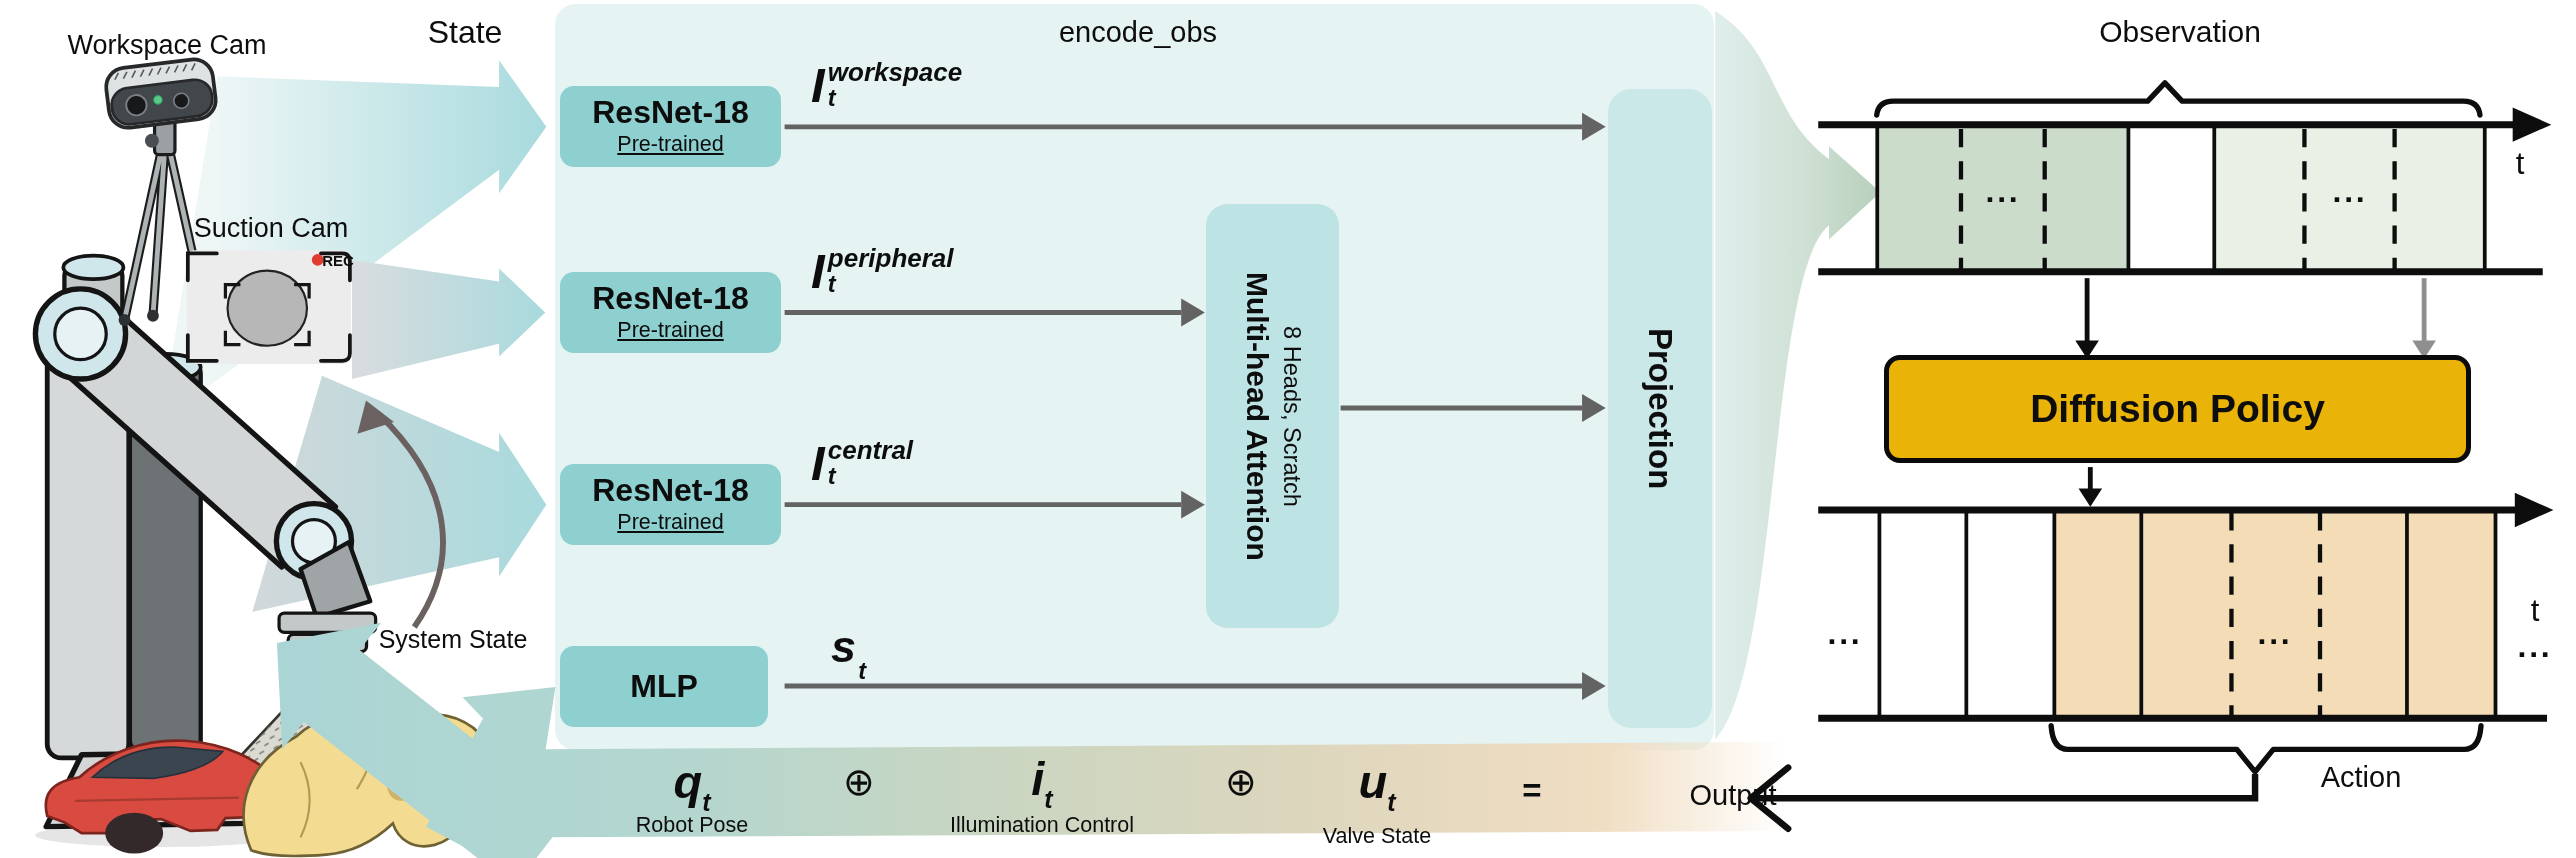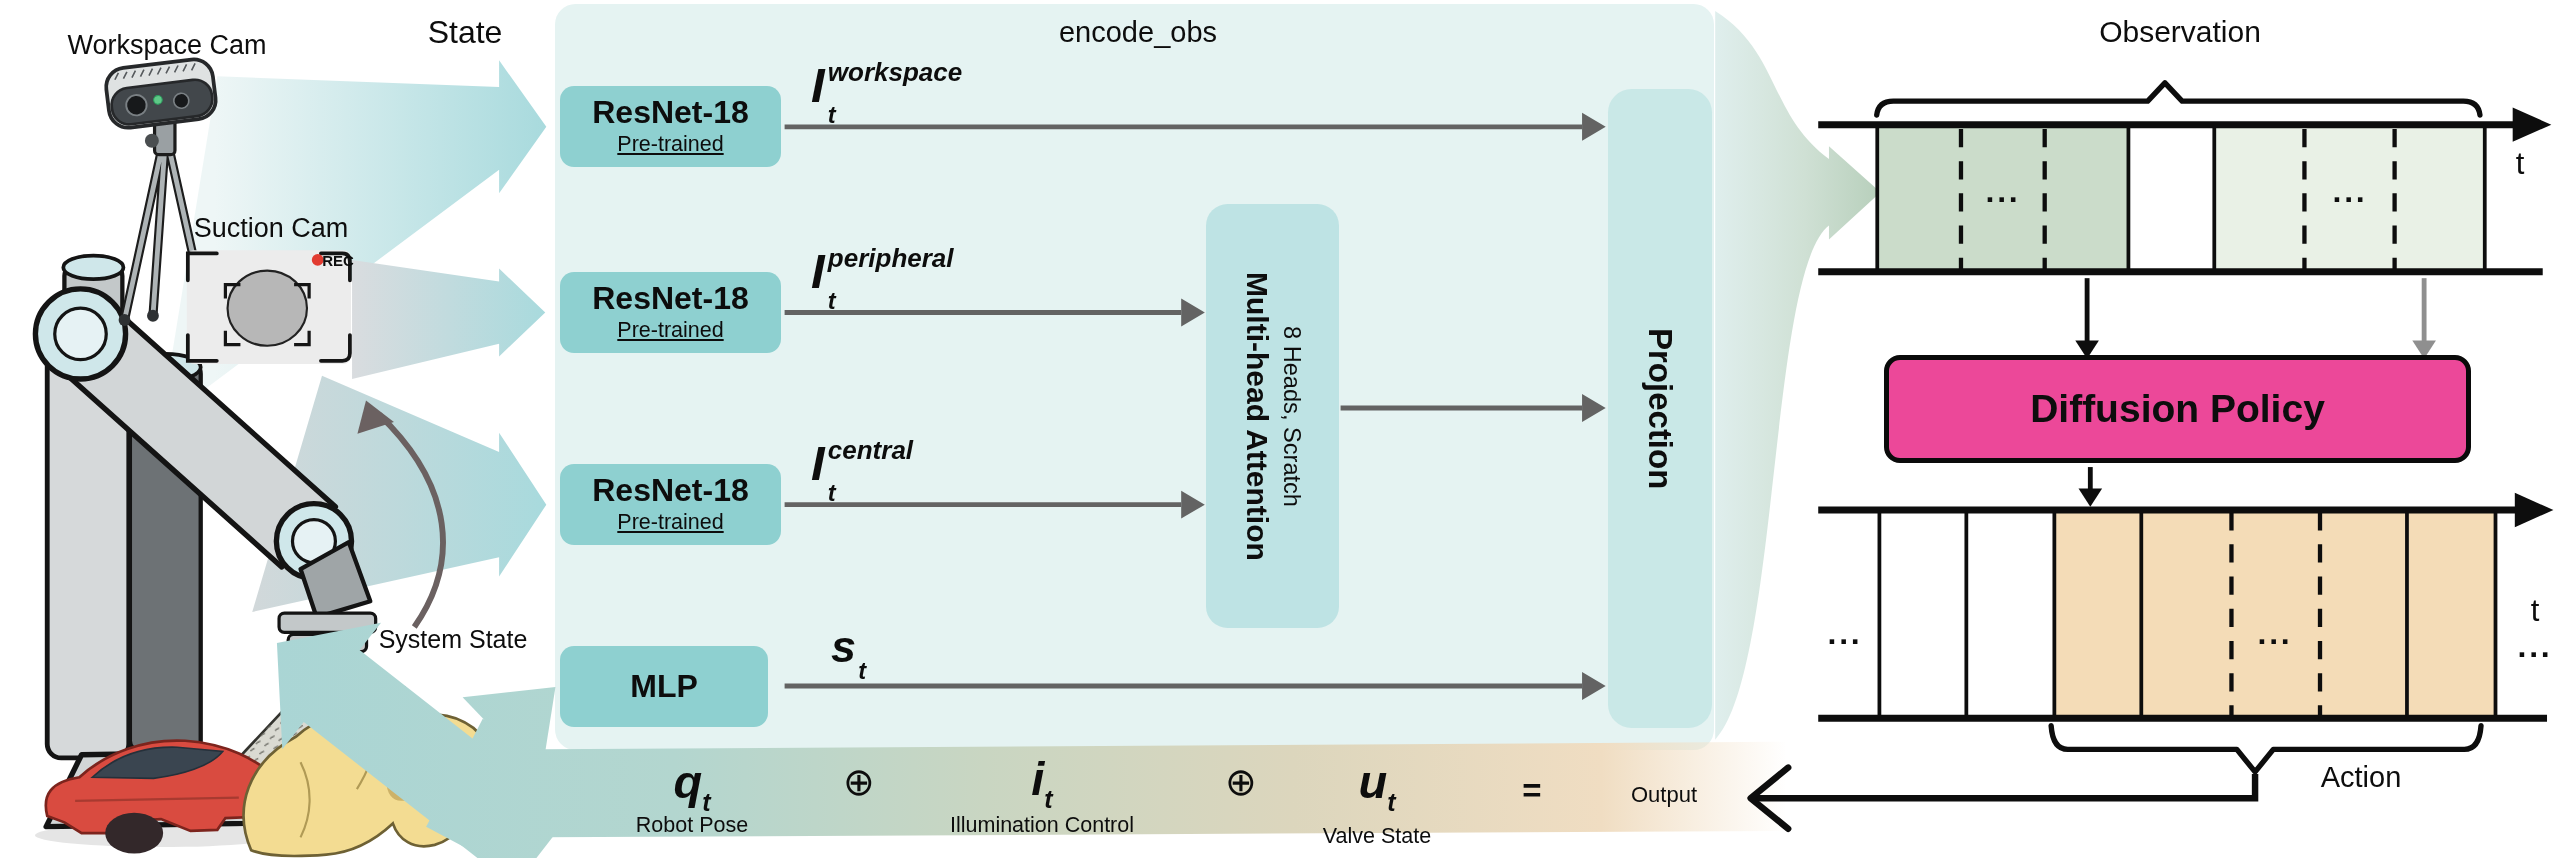--- a/index.html
+++ b/index.html
@@ -16,27 +16,27 @@
           align-items:center;justify-content:center;z-index:3;}
   .encbox .t1{font-size:32px;font-weight:bold;line-height:1.05;}
   .encbox .t2{font-size:21.5px;margin-top:3.2px;text-decoration:underline;}
   .vbox{position:absolute;display:flex;align-items:center;justify-content:center;z-index:3;border-radius:21.5px;}
   #mha{left:1206px;top:204px;width:133px;height:424px;background:#bee3e4;}
   #proj{left:1608px;top:89px;width:104px;height:639px;background:#c9e8e7;border-radius:23.6px;}
   .vtxt{writing-mode:vertical-rl;text-orientation:mixed;}
   #mha .vtitle{font-size:30px;font-weight:bold;}
   #mha .vsub{font-size:23.6px;margin-left:3.2px;}
   #proj .vtitle{font-size:33px;font-weight:bold;}
-  #dp{position:absolute;left:1884px;top:355px;width:587px;height:108px;background:#ec4899;
+  #dp{position:absolute;left:1884px;top:355px;width:587px;height:108px;background:#eab308;
       border:5.4px solid #0a0a0a;border-radius:16px;display:flex;align-items:center;justify-content:center;
       box-sizing:border-box;font-size:39px;font-weight:bold;z-index:3;}
   
   .ml{position:absolute;display:flex;align-items:flex-start;z-index:3;}
   .ibase{font-size:49px;font-weight:bold;font-style:italic;line-height:0.9;}
-  .istack{display:flex;flex-direction:column;margin-left:3.2px;margin-top:-4.3px;gap:17px;}
+  .istack{display:flex;flex-direction:column;margin-left:3.2px;margin-top:-4.3px;}
   .isup{font-size:26px;font-weight:bold;font-style:italic;line-height:1;}
   .isub{font-size:23.6px;font-weight:bold;font-style:italic;line-height:1;margin-top:2.1px;}
   .term{position:absolute;transform:translate(-50%,-50%);white-space:nowrap;z-index:3;}
   .tbase{font-size:47px;font-weight:bold;font-style:italic;}
   .tsub{font-size:25px;font-weight:bold;font-style:italic;display:inline-block;transform:translateY(13px);}
   .cap{font-size:21.5px;}
   .oplus{font-family:"DejaVu Sans",sans-serif;font-size:38px;}
   .ell{font-weight:bold;font-size:32px;letter-spacing:2.7px;}
 </style>
 </head>
@@ -340,16 +340,16 @@
   <div class="term" style="left:1042px;top:778px;">
     <span class="tbase">i</span><span class="tsub">t</span>
   </div>
   <div class="lbl z3 cap" style="left:1042px;top:825px;text-align:right;">Illumination Control</div>
   <div class="lbl z3 oplus" style="left:1241px;top:782px;">⊕</div>
   <div class="term" style="left:1377px;top:781px;">
     <span class="tbase">u</span><span class="tsub">t</span>
   </div>
   <div class="lbl z3 cap" style="left:1377px;top:825px;margin-top:11px;">Valve State</div>
   <div class="lbl z3" style="left:1532px;top:791px;font-size:33px;font-weight:bold;">=</div>
-  <div class="lbl z3" style="left:1664px;top:795px;font-size:22px;">Output</div>
+  <div class="lbl z3" style="left:1733px;top:795px;font-size:29px;">Output</div>
 
 </div>
 
 
 </body></html>

